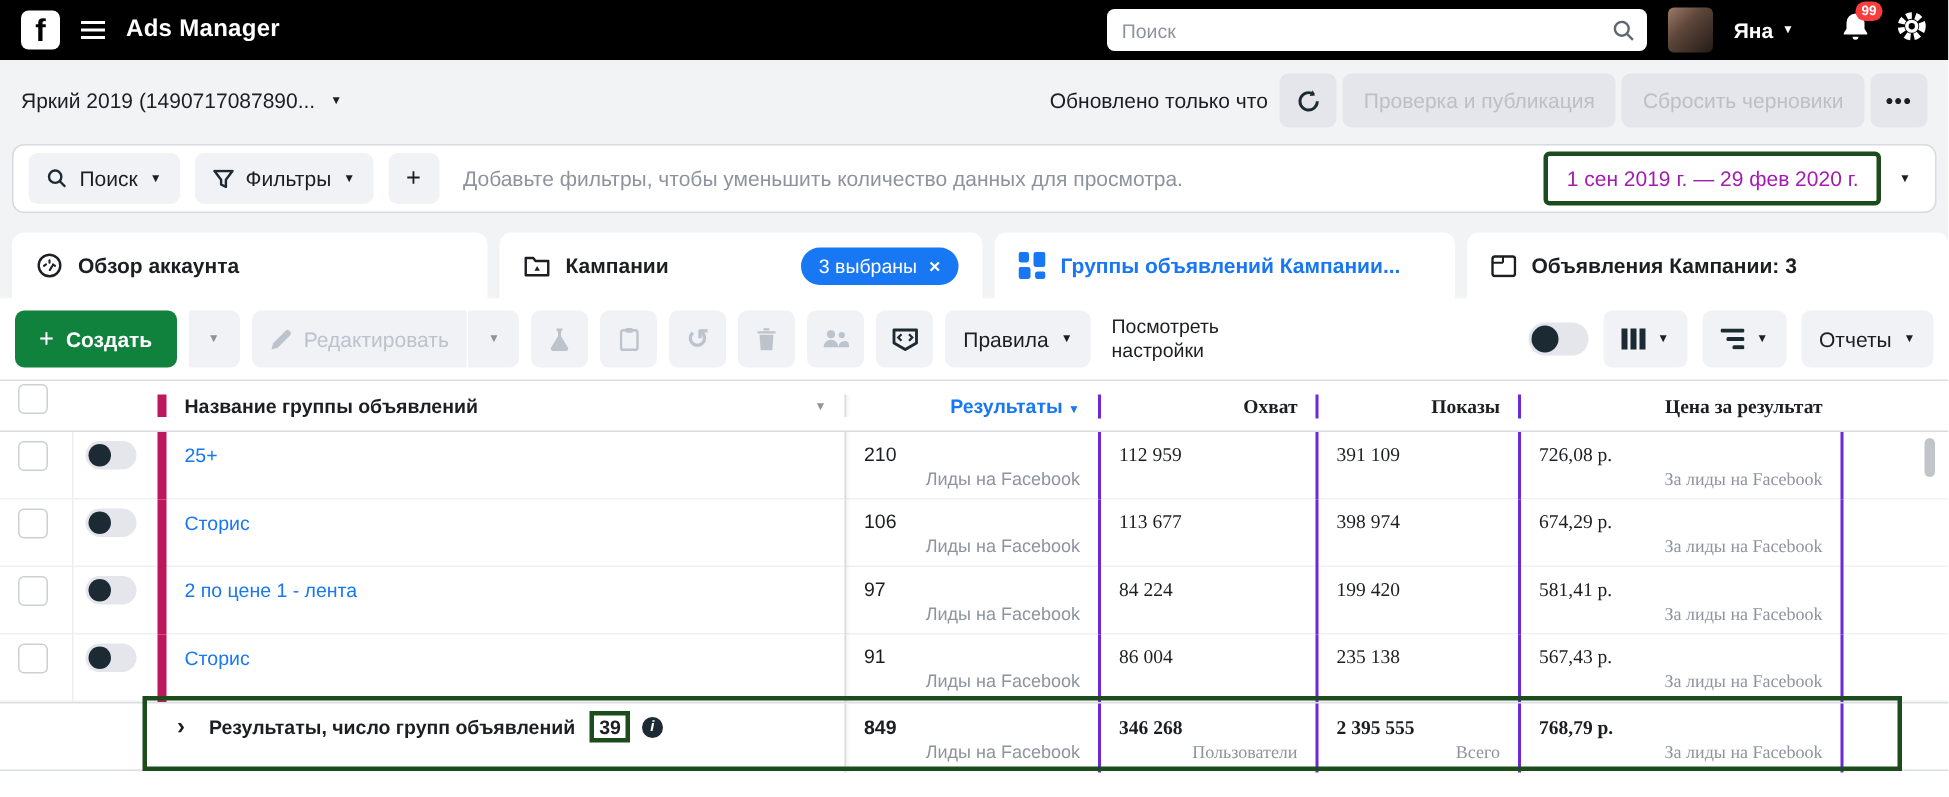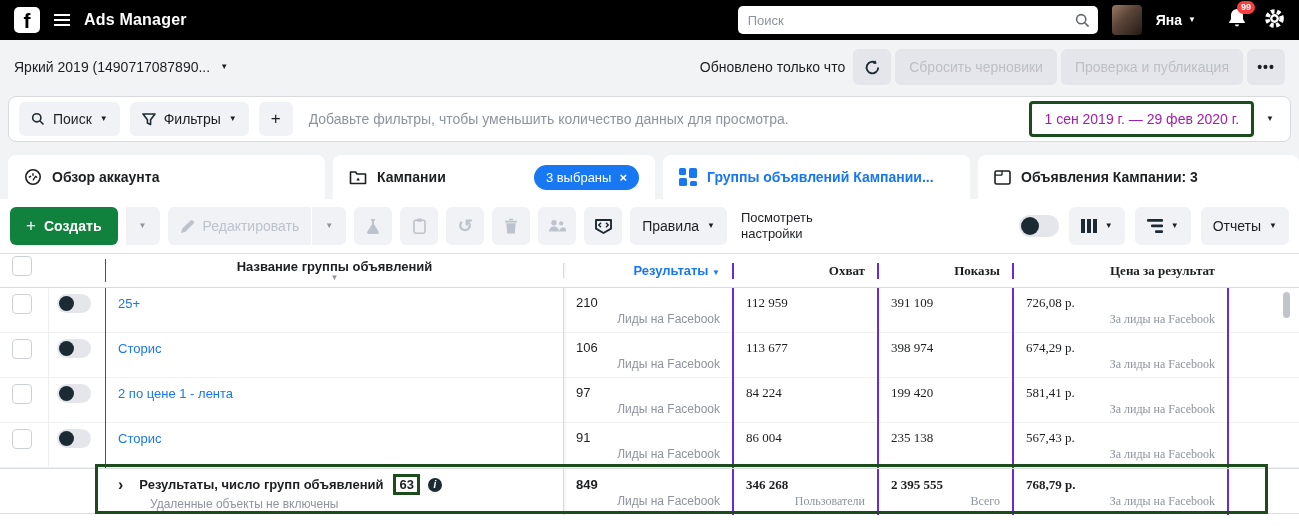--- a/index.html
+++ b/index.html
@@ -81,21 +81,21 @@
   .grid { display:grid; grid-template-columns:48px 57px 458px 169px 145px 135px 215px 1fr; }
   .thead { height:34px; border-bottom:1px solid #d8dadf; align-items:center; }
   .th { font-size:13px; font-weight:700; color:#1c1e21; padding:0 12px; }
   .th.name { display:flex; justify-content:space-between; align-items:center; }
   .th.num { text-align:right; }
   .th.results { color:#1877f2; cursor:pointer; }
   .th .sort { color:#8d949e; }
   .th.results .sort { color:#1877f2; }
   .cell { padding:6px 12px; }
   .c2 { border-left:1px solid #eceef0; }
-  .c3 { border-left:1px solid #be185d;flex-direction:column; }
+  .c3 { border-left:6px solid #be185d; }
   .c4 { border-left:1px solid #d8dadf; box-shadow:inset 3px 0 3px -2px rgba(0,0,0,.07); }
   .c5,.c6,.c7,.c8 { border-left:2px solid #6d28d9;font-family:Liberation Serif, serif; }
   .trow { height:45px; border-bottom:1px solid #f0f1f3; }
   .checkbox { width:20px; height:20px; border:1.5px solid #ccd0d5; border-radius:4px; background:#fff; display:inline-block; cursor:pointer; }
   .adset-link { color:#1877f2; font-size:13px; text-decoration:none; cursor:pointer; display:inline-block; padding-top:2px; }
   .val { font-size:13px; color:#1c1e21; text-align:left; line-height:17px; }
   .sub { font-size:12px; color:#8d949e; text-align:right; line-height:16px; }
   .summary-row { height:46px; border-bottom:1px solid #dadde1; border-top:1px solid #dadde1; }
   .summary-row .val { font-weight:700; padding-top:1px; }
   .sum-title-cell { grid-column:1 / 4; padding:5px 12px 0 118px; }
@@ -159,22 +159,22 @@
       <span class="caret">▼</span>
     </div>
     <div class="acct-right">
       <span class="updated">Обновлено только что</span>
       <button class="gbtn square">
         <svg width="17" height="17" viewBox="0 0 17 17">
             <path d="M14.2 8.5a5.8 5.8 0 1 1-2.2-4.5" fill="none" stroke="#1c2b33" stroke-width="1.9"></path>
             <path d="M11.2 1.2l1.4 3.4-3.5.4z" fill="#1c2b33"></path>
           </svg>
       </button>
+      <button class="gbtn disabled">Проверка и публикация</button>
       <button class="gbtn disabled">Сбросить черновики</button>
-      <button class="gbtn disabled">Проверка и публикация</button>
       <button class="gbtn square dark-text">
           <span>•••</span>
         </button>
     </div>
   </div>
 
   <div class="filterrow">
     <div class="filterbox">
       <div class="chip">
         <svg width="14" height="14" viewBox="0 0 15 15">
@@ -424,24 +424,23 @@
           <div class="sub">За лиды на Facebook</div>
         </div>
       <div class="c8"></div>
     </div>
 
     <div class="grid summary-row">
       <div class="sum-title-cell">
         <div class="sum-line1">
           <span class="chev">›</span>
           <b>Результаты, число групп объявлений</b>
-          <span class="count-box">63</span>
+          <span class="count-box">39</span>
           <span class="info-dot">i</span>
         </div>
-        <div class="sum-note">Удаленные объекты не включены</div>
       </div>
       <div class="cell c4">
           <div class="val">849</div>
           <div class="sub">Лиды на Facebook</div>
         </div>
       <div class="cell c5">
           <div class="val">346 268</div>
           <div class="sub">Пользователи</div>
         </div>
       <div class="cell c6">

